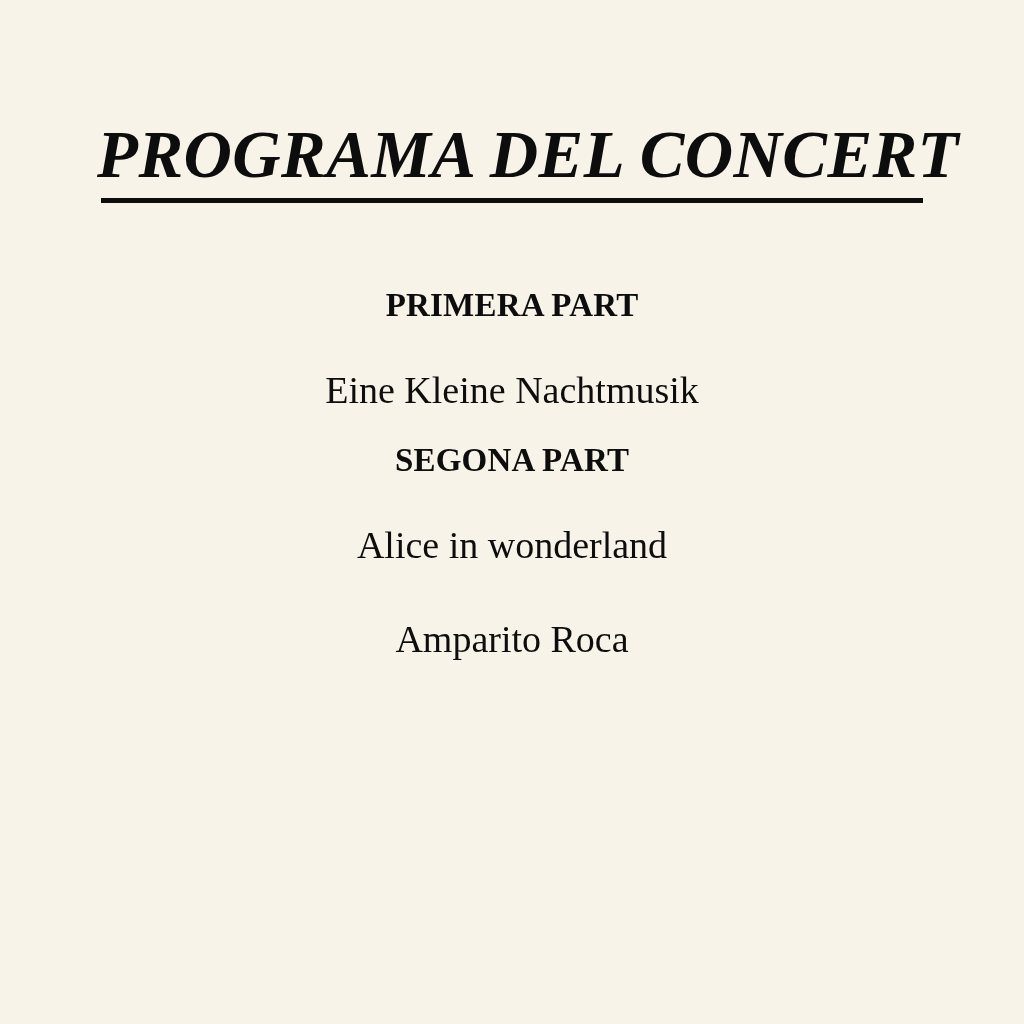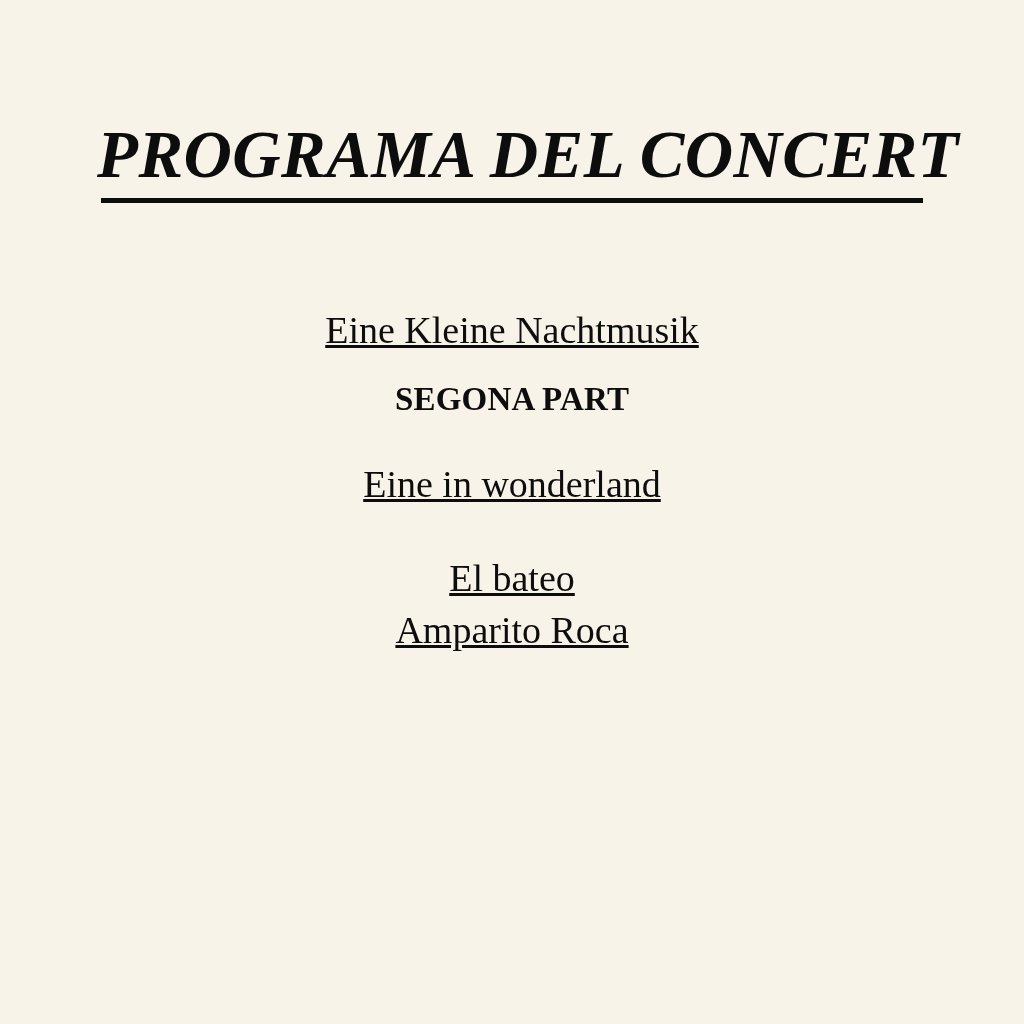--- a/index.html
+++ b/index.html
@@ -74,21 +74,20 @@
     letter-spacing: 0.2px;
     line-height: 1.0;
     white-space: nowrap;
   }
 
   .piece-list {
     margin: 0;
     padding: 0;
     list-style: none;
     margin-top: 42px;
-    text-decoration: underline;
   }
 
   .piece {
     display: block;
     font-size: 38px;
     font-weight: normal;
     line-height: 52px;
     white-space: nowrap;
   }
 </style>
@@ -98,31 +97,31 @@
 <div id="page">
 
   <div class="title-block">
     <h1 class="program-title">PROGRAMA DEL CONCERT</h1>
   </div>
 
   <div class="title-rule" style="background: rgb(13, 13, 13);"></div>
 
   <div class="program" id="program-sections">
       <div class="section">
+        <h2 class="section-heading">PRIMERA PART</h2>
         <ul class="piece-list">
           <li class="piece">Eine Kleine Nachtmusik</li>
         </ul>
       </div>
       <div class="section">
         <h2 class="section-heading">SEGONA PART</h2>
         <ul class="piece-list">
-          <li class="piece">Eine in wonderland</li>
+          <li class="piece">Alice in wonderland</li>
         </ul>
       </div>
       <div class="section">
         <ul class="piece-list">
-          <li class="piece">El bateo</li>
           <li class="piece">Amparito Roca</li>
         </ul>
       </div>
     </div>
 
 </div>
 
 </body></html>

